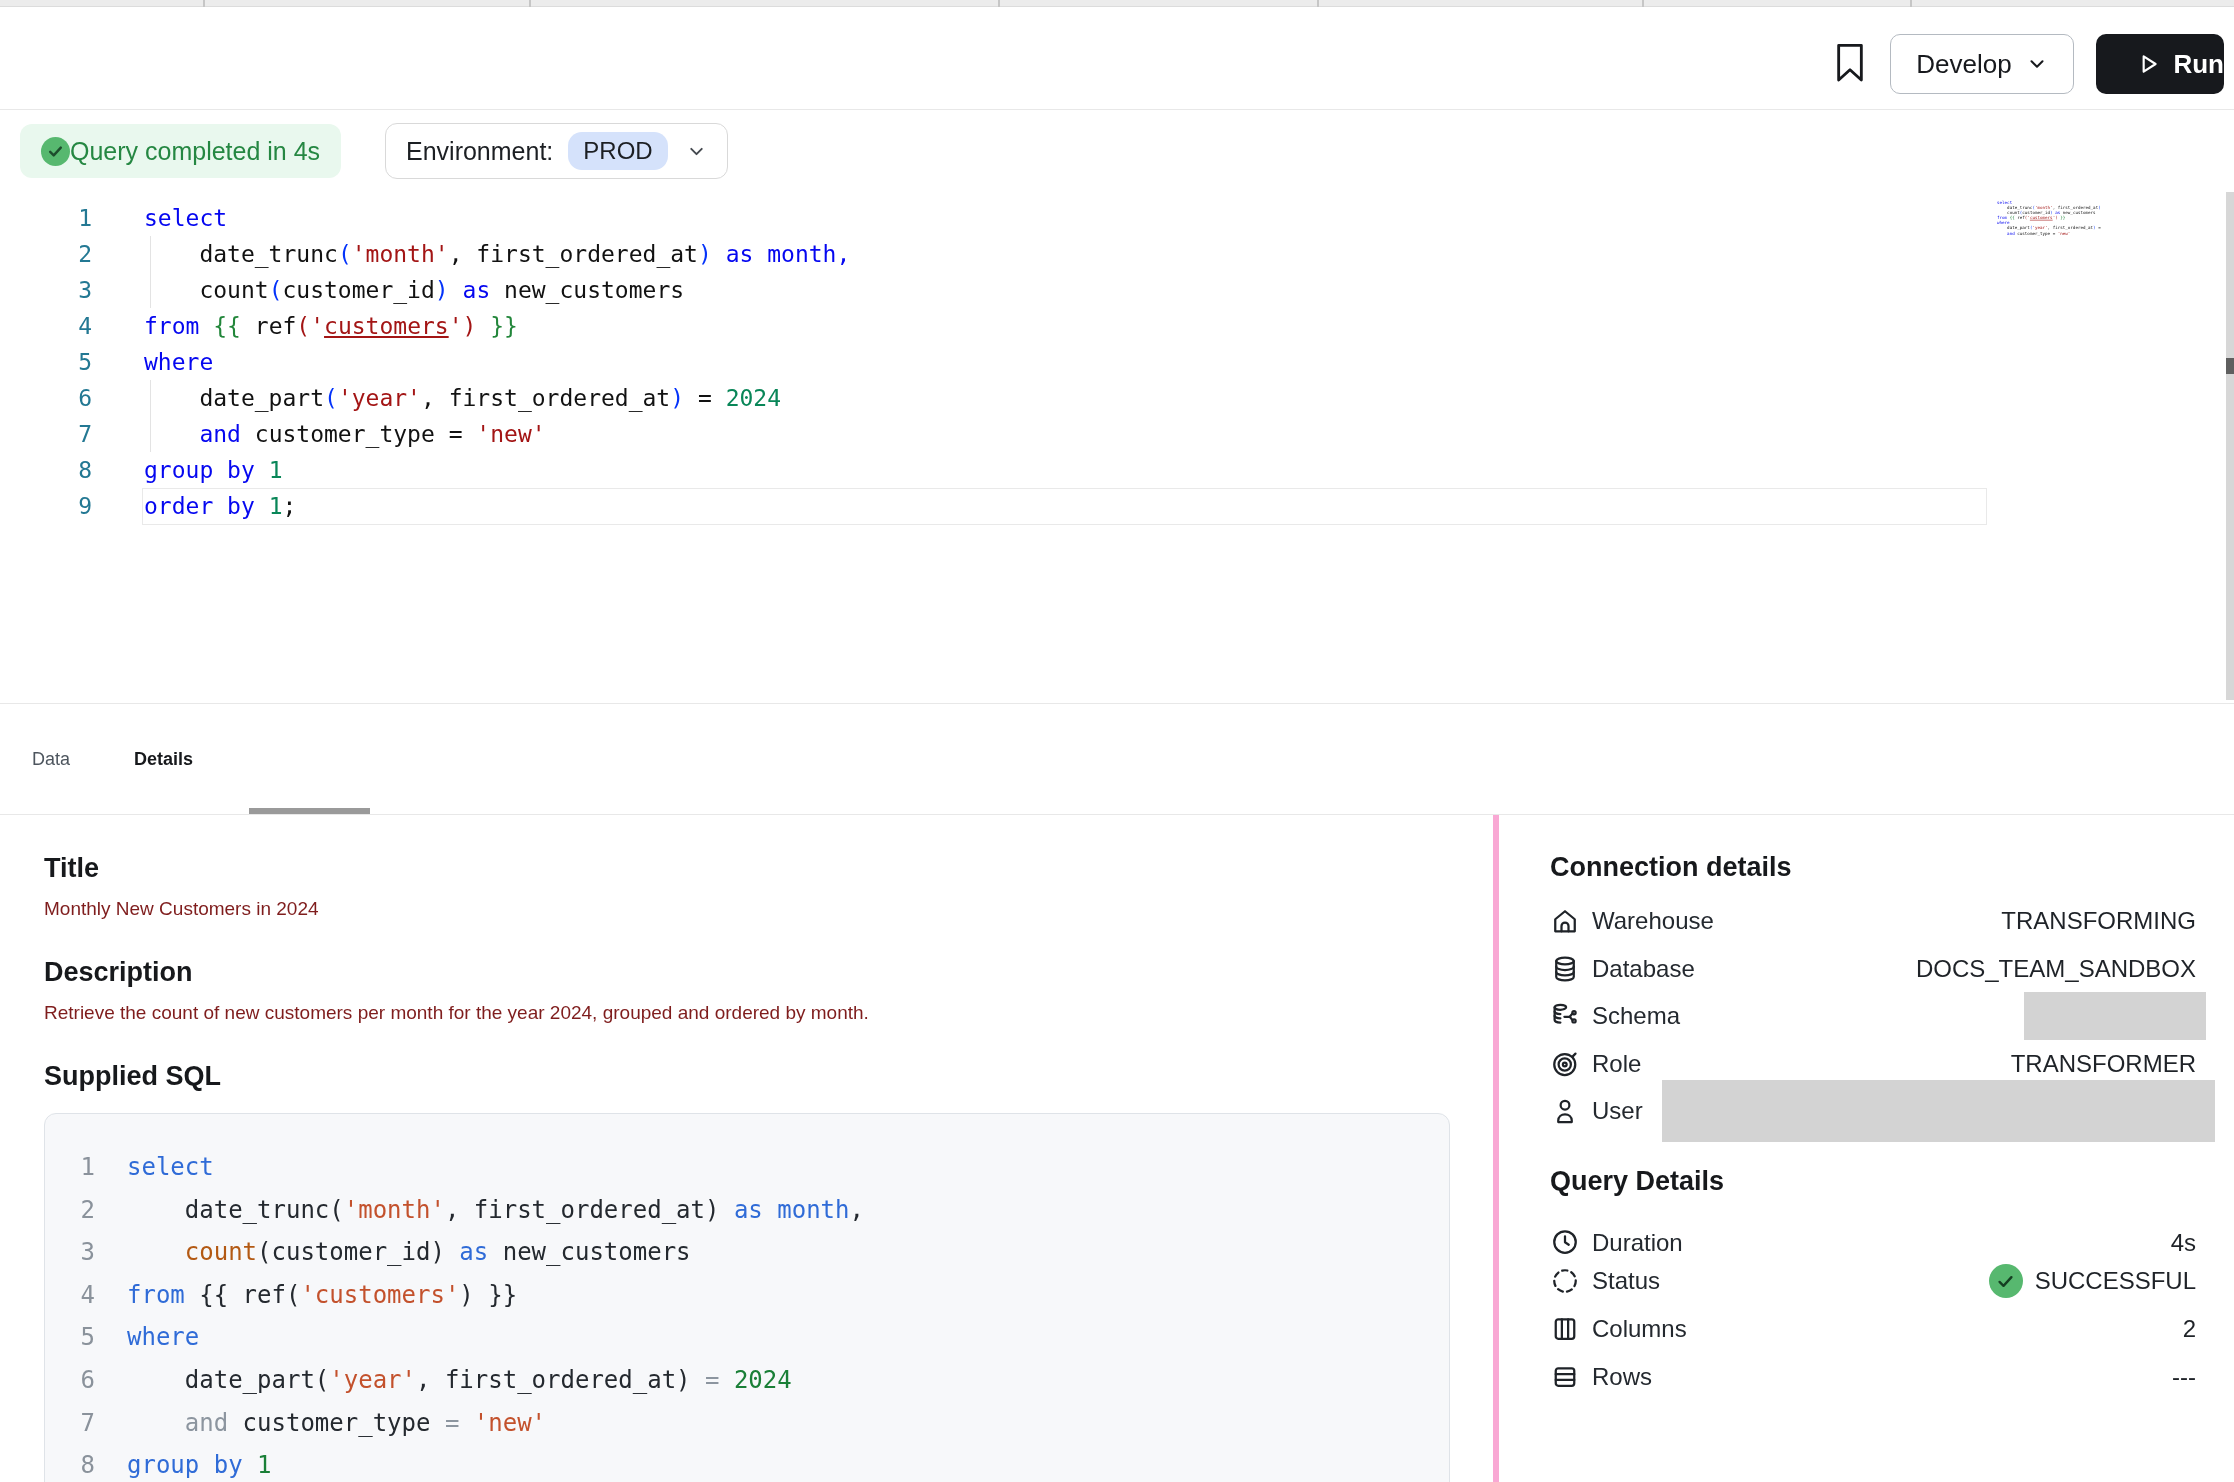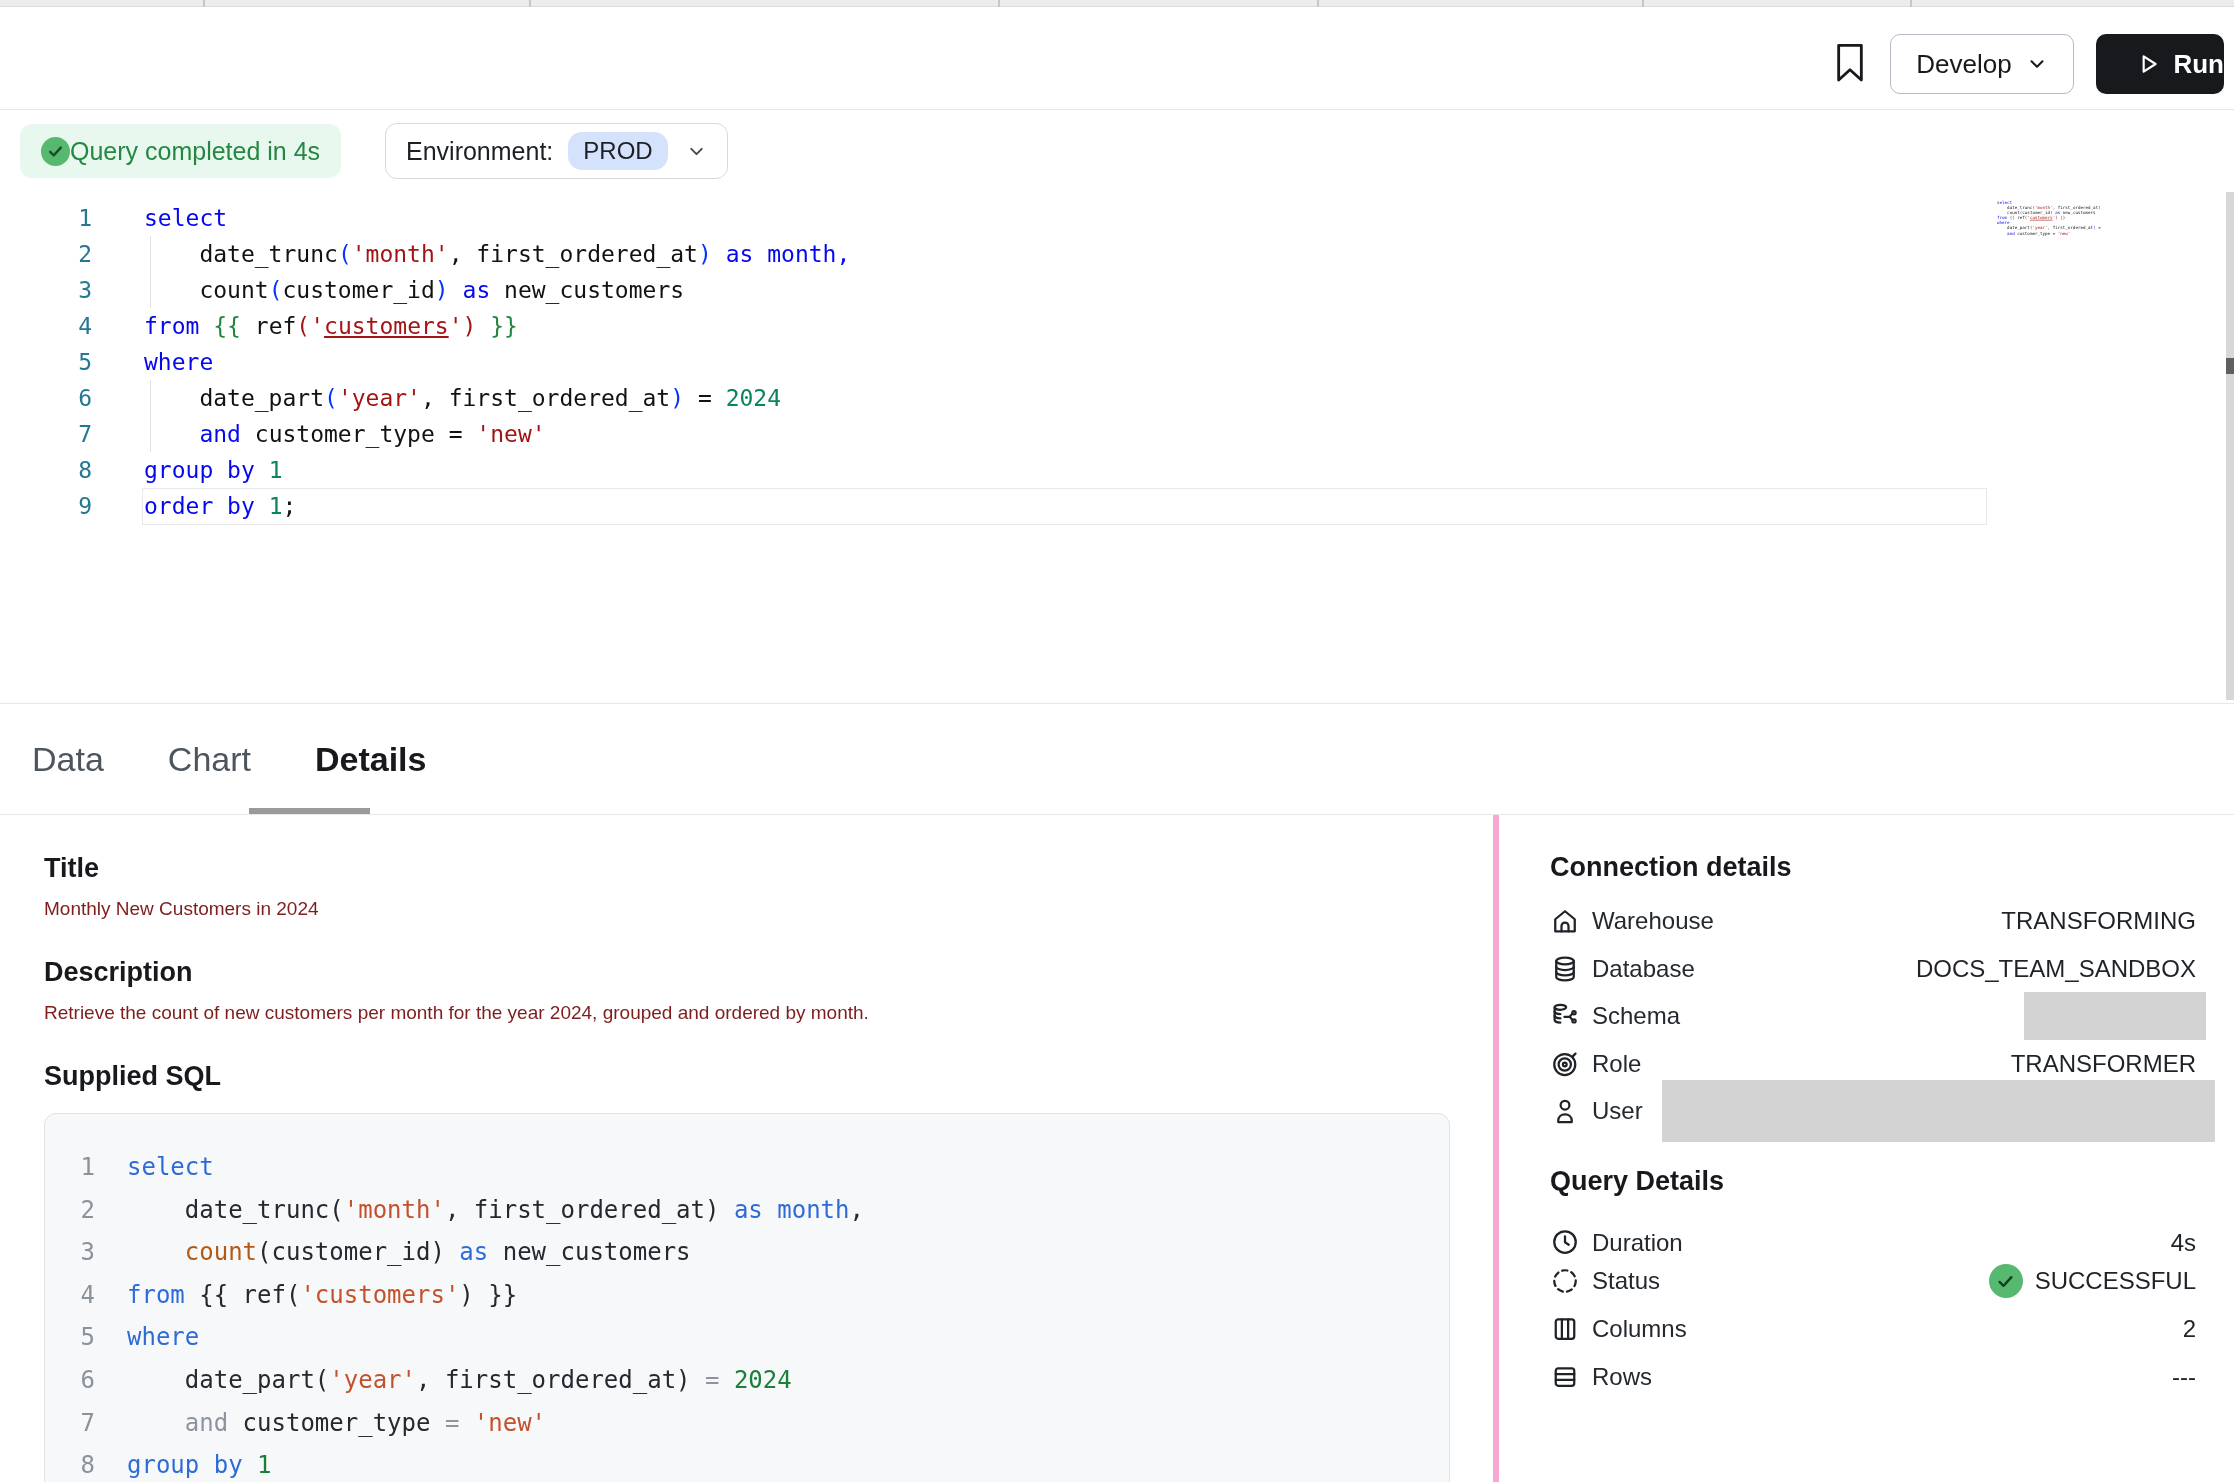--- a/index.html
+++ b/index.html
@@ -60,21 +60,21 @@
   
   .tok-kw2 { color:#2f6bd7; } .tok-str2{ color:#c3512c; }
   .tok-fn2 { color:#b35913; } .tok-num2{ color:#1a7f37; }
   .tok-gr2 { color:#8c959f; } .tok-pl2 { color:#24292f; }
 
   
   .tab-bar { position:absolute; left:0; top:703px; width:2234px; height:112px;
     border-top:1px solid #e8e8e8; border-bottom:1px solid #e8e8e8; background:#fff;
     display:flex; align-items:center; }
   .tab { position:relative; height:100%; display:flex; align-items:center;
-    font-size:34px; color:#4d555e; cursor:pointer; padding:0 32px; }
+    font-size:18px; color:#4d555e; cursor:pointer; padding:0 32px; }
   .tab.active { color:#17191c; font-weight:700; }
   .tab-underline { position:absolute; left:249px; bottom:0; width:121px; height:6px; background:#9a9a9a; }
 
   
   .content { position:absolute; left:12px; top:815px; width:2234px; height:667px; background:#fff; }
   .h-sec { position:absolute; font-size:27px; font-weight:700; color:#17191c; }
   .p-body { position:absolute; font-size:19px; color:#7f1d1d;text-align:center; }
 
   .sql-card { position:absolute; left:32px; top:298px; width:1406px; height:420px;
     background:#f7f8fa; border:1.5px solid #dfe3e8; border-radius:12px; overflow:hidden; }
@@ -180,23 +180,20 @@
     </div>
   <div class="ed-scrollbar">
     <div class="thumb"></div>
   </div>
 </div>
 
 <nav class="tab-bar">
   <div class="tab">
       <span>Data</span>
     </div>
-  <div class="tab">
-      <span>Chart</span>
-    </div>
   <div class="tab active">
       <span>Details</span>
     </div>
   <div class="tab-underline"></div>
 </nav>
 
 <div class="content">
   <div class="h-sec" style="left:32px; top:38px;">Title</div>
   <div class="p-body" style="left:32px; top:83px;">Monthly New Customers in 2024</div>
   <div class="h-sec" style="left:32px; top:142px;">Description</div>

